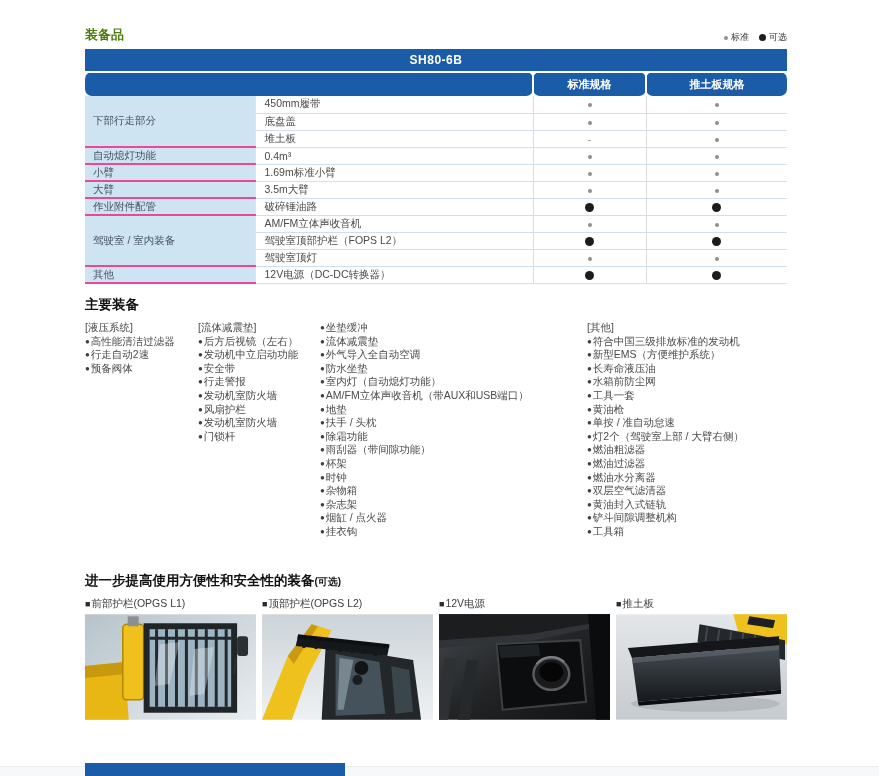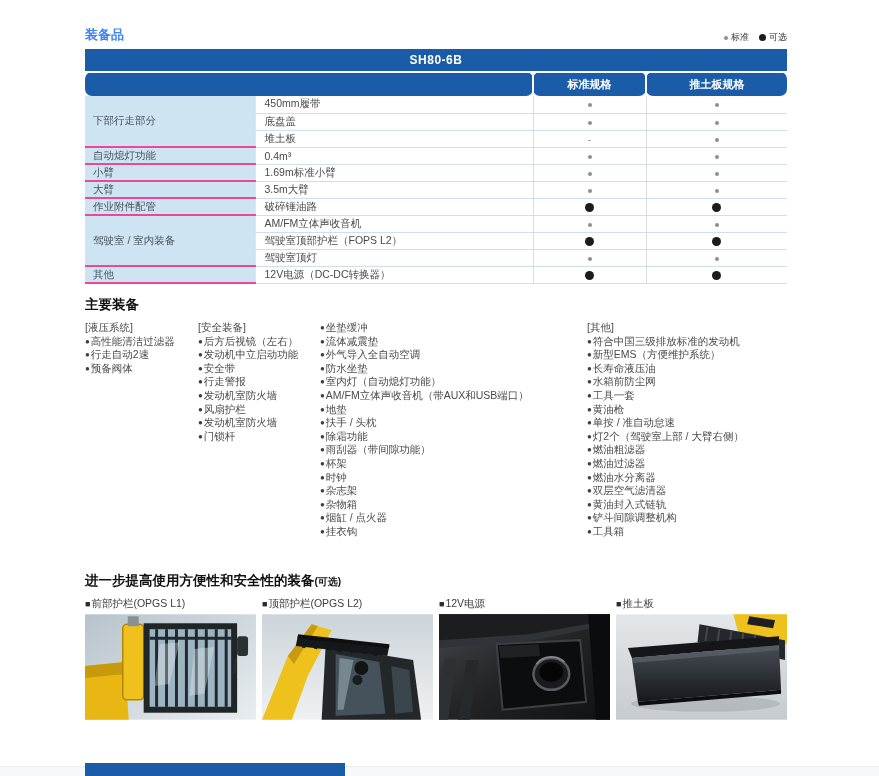--- a/index.html
+++ b/index.html
@@ -3,21 +3,21 @@
 <meta charset="utf-8">
 <style>
   * { margin:0; padding:0; box-sizing:border-box; }
   html,body { width:879px; height:776px; background:#ffffff;
     font-family:"Liberation Sans","DejaVu Sans",sans-serif; color:#444; }
   body { position:relative; overflow:hidden; }
   .content { position:absolute; left:85px; top:26px; width:702px; }
 
   
   .header-row { display:flex; justify-content:space-between; align-items:flex-end; margin-bottom:5px; }
-  .page-title { font-size:13px; font-weight:bold; color:#3b82f6; }
+  .page-title { font-size:13px; font-weight:bold; color:#4d7c0f; }
   .legend { font-size:9px; color:#333; display:flex; align-items:center; gap:3px; }
   .legend .gap { width:4px; }
 
   
   .mk-std { display:inline-block; width:4px; height:4px; border:2.5px solid #8e8e8e; border-radius:50%; background:#fff; vertical-align:middle; }
   .mk-opt { display:inline-block; width:9px; height:9px; background:#1c1c1c; border-radius:50%; vertical-align:middle; }
   .mk-none { color:#8a8a8a; font-size:10px; }
   .legend .mk-std { width:3px; height:3px; border-width:2px; }
   .legend .mk-opt { width:7px; height:7px; }
 
@@ -159,21 +159,21 @@
     <div class="me-cols">
       <div class="me-col c1">
         <div>[液压系统]</div>
         <ul>
             <li><span class="bullet">●</span><span>高性能清洁过滤器</span></li>
             <li><span class="bullet">●</span><span>行走自动2速</span></li>
             <li><span class="bullet">●</span><span>预备阀体</span></li>
           </ul>
       </div>
       <div class="me-col c2">
-        <div>[安全装备]</div>
+        <div>[流体减震垫]</div>
         <ul>
             <li><span class="bullet">●</span><span>后方后视镜（左右）</span></li>
             <li><span class="bullet">●</span><span>发动机中立启动功能</span></li>
             <li><span class="bullet">●</span><span>安全带</span></li>
             <li><span class="bullet">●</span><span>行走警报</span></li>
             <li><span class="bullet">●</span><span>发动机室防火墙</span></li>
             <li><span class="bullet">●</span><span>风扇护栏</span></li>
             <li><span class="bullet">●</span><span>发动机室防火墙</span></li>
             <li><span class="bullet">●</span><span>门锁杆</span></li>
           </ul>
@@ -185,22 +185,22 @@
             <li><span class="bullet">●</span><span>外气导入全自动空调</span></li>
             <li><span class="bullet">●</span><span>防水坐垫</span></li>
             <li><span class="bullet">●</span><span>室内灯（自动熄灯功能）</span></li>
             <li><span class="bullet">●</span><span>AM/FM立体声收音机（带AUX和USB端口）</span></li>
             <li><span class="bullet">●</span><span>地垫</span></li>
             <li><span class="bullet">●</span><span>扶手 / 头枕</span></li>
             <li><span class="bullet">●</span><span>除霜功能</span></li>
             <li><span class="bullet">●</span><span>雨刮器（带间隙功能）</span></li>
             <li><span class="bullet">●</span><span>杯架</span></li>
             <li><span class="bullet">●</span><span>时钟</span></li>
+            <li><span class="bullet">●</span><span>杂物箱</span></li>
             <li><span class="bullet">●</span><span>杂志架</span></li>
-            <li><span class="bullet">●</span><span>杂物箱</span></li>
             <li><span class="bullet">●</span><span>烟缸 / 点火器</span></li>
             <li><span class="bullet">●</span><span>挂衣钩</span></li>
           </ul>
       </div>
       <div class="me-col c4">
         <div>[其他]</div>
         <ul>
             <li><span class="bullet">●</span><span>符合中国三级排放标准的发动机</span></li>
             <li><span class="bullet">●</span><span>新型EMS（方便维护系统）</span></li>
             <li><span class="bullet">●</span><span>长寿命液压油</span></li>

